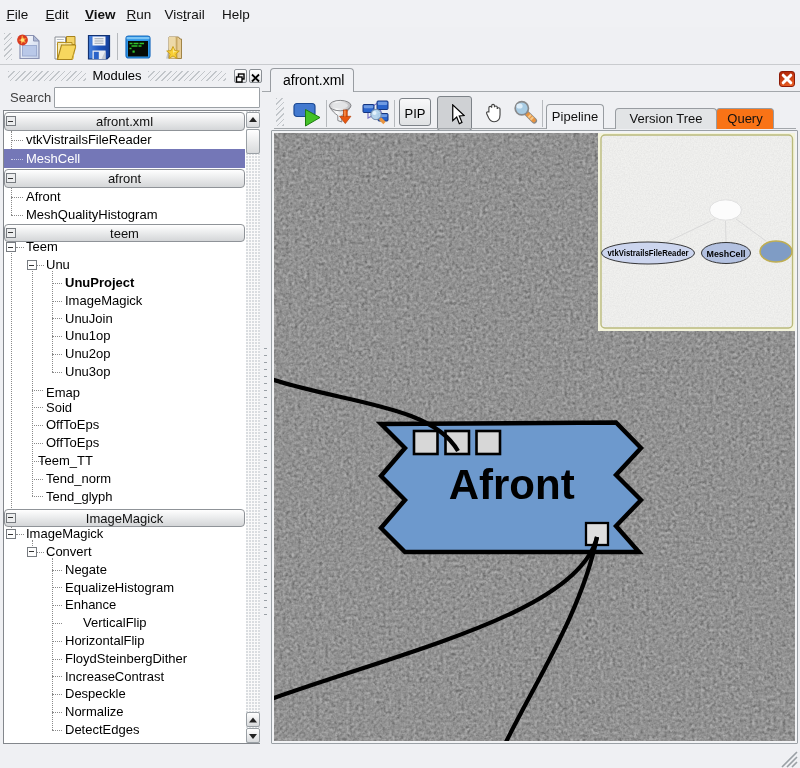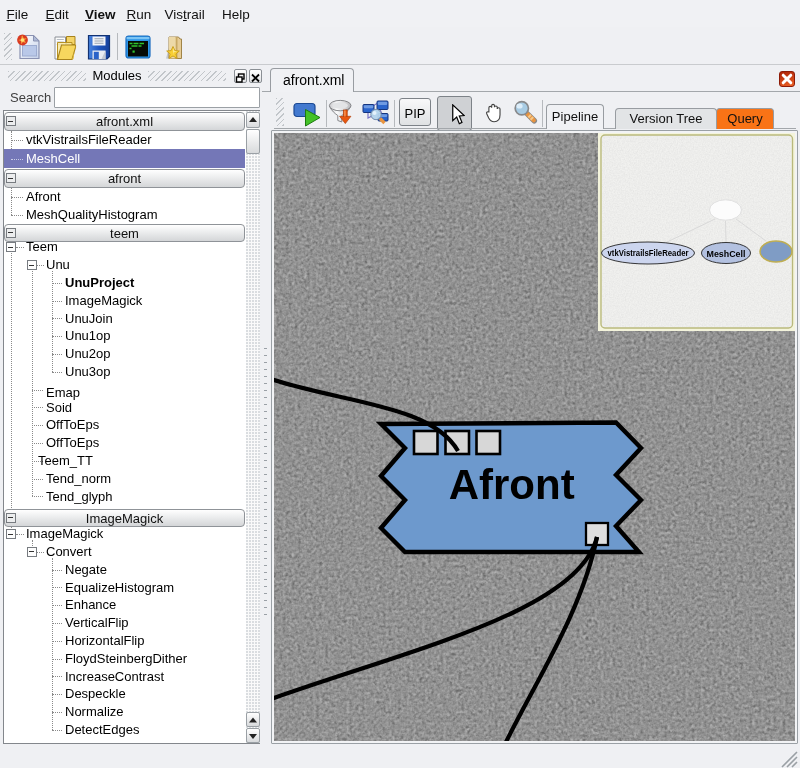--- a/index.html
+++ b/index.html
@@ -164,21 +164,21 @@
 <div class="trow" style="left:38px;top:451.90000000000015px;line-height:17.8px;">Teem_TT</div>
 <div class="trow" style="left:46px;top:469.70000000000016px;line-height:17.8px;">Tend_norm</div>
 <div class="trow" style="left:46px;top:487.50000000000017px;line-height:17.8px;">Tend_glyph</div>
 <div class="thead" style="top:508.5px;">ImageMagick</div>
 <div class="pm" style="left:5.5px;top:512.7px;background:#ecedee;"></div>
 <div class="trow" style="left:26px;top:525.1px;line-height:17.8px;">ImageMagick</div>
 <div class="trow" style="left:46px;top:542.9px;line-height:17.8px;">Convert</div>
 <div class="trow" style="left:65px;top:560.6999999999999px;line-height:17.8px;">Negate</div>
 <div class="trow" style="left:65px;top:578.4999999999999px;line-height:17.8px;">EqualizeHistogram</div>
 <div class="trow" style="left:65px;top:596.2999999999998px;line-height:17.8px;">Enhance</div>
-<div class="trow" style="left:65px;top:614.0999999999998px;line-height:17.8px;">VerticalFlip</div>
+<div class="trow" style="left:83px;top:614.0999999999998px;line-height:17.8px;">VerticalFlip</div>
 <div class="trow" style="left:65px;top:631.8999999999997px;line-height:17.8px;">HorizontalFlip</div>
 <div class="trow" style="left:65px;top:649.6999999999997px;line-height:17.8px;">FloydSteinbergDither</div>
 <div class="trow" style="left:65px;top:667.4999999999997px;line-height:17.8px;">IncreaseContrast</div>
 <div class="trow" style="left:65px;top:685.2999999999996px;line-height:17.8px;">Despeckle</div>
 <div class="trow" style="left:65px;top:703.0999999999996px;line-height:17.8px;">Normalize</div>
 <div class="trow" style="left:65px;top:720.8999999999995px;line-height:17.8px;">DetectEdges</div>
 <div class="a dots" style="left:246px;top:111px;width:14px;height:632px;background-color:#fafafa;"></div>
 <div class="sbtn" style="top:111.5px;height:16px;"><svg width="12" height="14" viewBox="0 0 12 14">
       <polygon points="6,4 10,9 2,9" fill="#222"></polygon>
     </svg></div>

